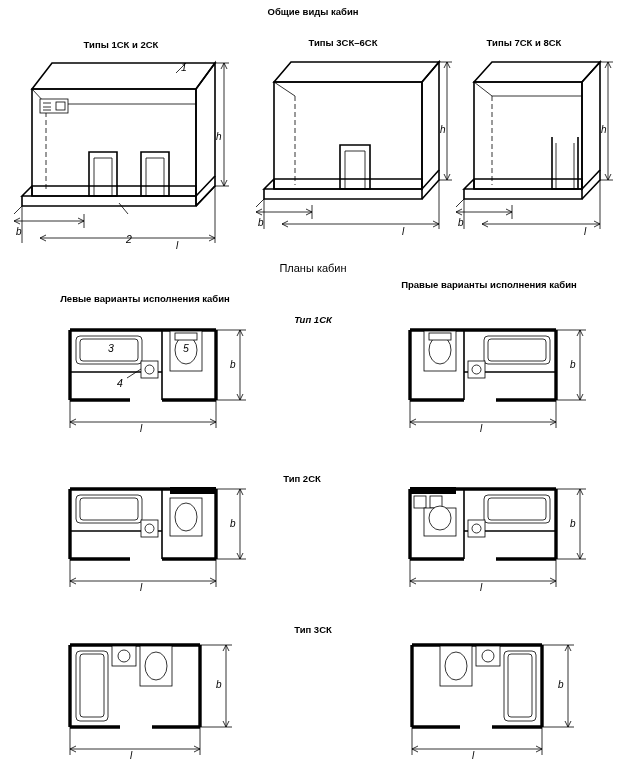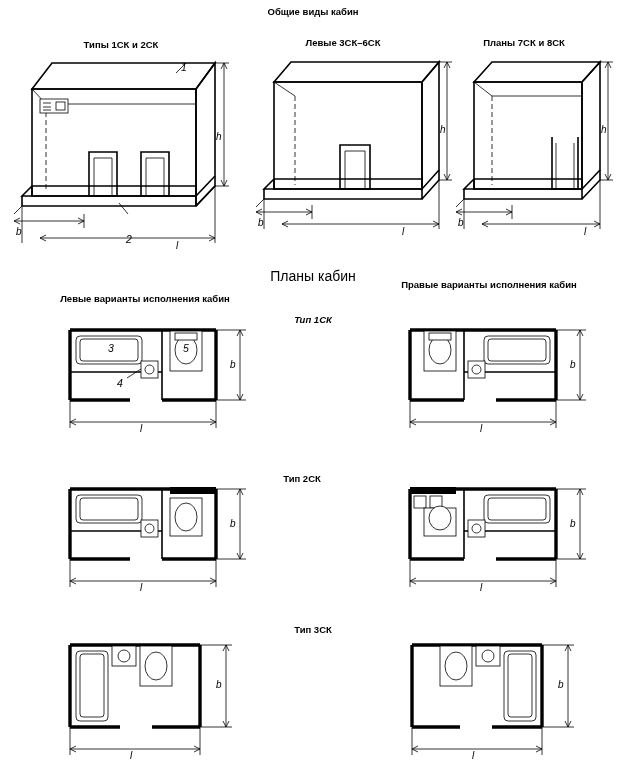--- a/index.html
+++ b/index.html
@@ -134,21 +134,21 @@
     <path class="ln-thin" d="M22,206 L14,214"></path>
     <path class="ln-thin" d="M84,214 L84,228"></path>
   </svg>
 
   <div class="lbl ital" style="left:216px; top:132px;">h</div>
   <div class="lbl ital" style="left:16px; top:227px;">b</div>
   <div class="lbl ital" style="left:176px; top:241px;">l</div>
   <div class="lbl num" style="left:181px; top:62px;">1</div>
   <div class="lbl num" style="left:126px; top:234px;">2</div>
 
-  <div class="lbl b center" style="left:343px; top:38px;">Левые 3СК–6СК</div>
+  <div class="lbl b center" style="left:343px; top:38px;">Типы 3СК–6СК</div>
 
   <svg width="626" height="771" viewBox="0 0 626 771">
 
     <path class="ln-med" d="M264,189 L274,179 L422,179 L422,189 Z" fill="#f2f2f2"></path>
     <path class="ln-med" d="M264,189 L264,199 L422,199 L422,189" fill="#ffffff"></path>
     <path class="ln-med" d="M274,179 L274,189"></path>
 
     <path class="ln-med" d="M274,82 L274,189 L422,189 L422,82 Z" fill="#ffffff"></path>
 
     <path class="ln-med" d="M274,82 L291,62 L439,62 L422,82 Z" fill="#ffffff"></path>
@@ -178,21 +178,21 @@
     <path class="ln-thin" d="M262,209 L256,212 L262,215"></path>
     <path class="ln-thin" d="M306,209 L312,212 L306,215"></path>
     <path class="ln-thin" d="M264,199 L256,207"></path>
     <path class="ln-thin" d="M312,205 L312,219"></path>
   </svg>
 
   <div class="lbl ital" style="left:440px; top:125px;">h</div>
   <div class="lbl ital" style="left:258px; top:218px;">b</div>
   <div class="lbl ital" style="left:402px; top:227px;">l</div>
 
-  <div class="lbl b center" style="left:524px; top:38px;">Планы 7СК и 8СК</div>
+  <div class="lbl b center" style="left:524px; top:38px;">Типы 7СК и 8СК</div>
 
   <svg width="626" height="771" viewBox="0 0 626 771">
 
     <path class="ln-med" d="M464,189 L474,179 L582,179 L582,189 Z" fill="#f2f2f2"></path>
     <path class="ln-med" d="M464,189 L464,199 L582,199 L582,189" fill="#ffffff"></path>
     <path class="ln-med" d="M474,179 L474,189"></path>
 
     <path class="ln-med" d="M474,82 L474,189 L582,189 L582,82 Z" fill="#ffffff"></path>
 
     <path class="ln-med" d="M474,82 L492,62 L600,62 L582,82 Z" fill="#ffffff"></path>
@@ -222,21 +222,21 @@
     <path class="ln-thin" d="M462,209 L456,212 L462,215"></path>
     <path class="ln-thin" d="M506,209 L512,212 L506,215"></path>
     <path class="ln-thin" d="M464,199 L456,207"></path>
     <path class="ln-thin" d="M512,205 L512,219"></path>
   </svg>
 
   <div class="lbl ital" style="left:601px; top:125px;">h</div>
   <div class="lbl ital" style="left:458px; top:218px;">b</div>
   <div class="lbl ital" style="left:584px; top:227px;">l</div>
 
-  <div class="lbl center" style="left:313px; top:269px; font-size:14px;">Планы кабин</div>
+  <div class="lbl center" style="left:313px; top:263px; font-size:11px;">Планы кабин</div>
 
   <div class="lbl b center" style="left:145px; top:294px;">Левые варианты исполнения кабин</div>
   <div class="lbl b center" style="left:489px; top:280px;">Правые варианты исполнения кабин</div>
 
   <div class="lbl b center" style="left:313px; top:315px;font-style:italic;">Тип 1СК</div>
 
   <svg width="626" height="771" viewBox="0 0 626 771">
 
     <path class="ln-thick" d="M70,330 L216,330"></path>
     <path class="ln-thick" d="M70,330 L70,400"></path>

